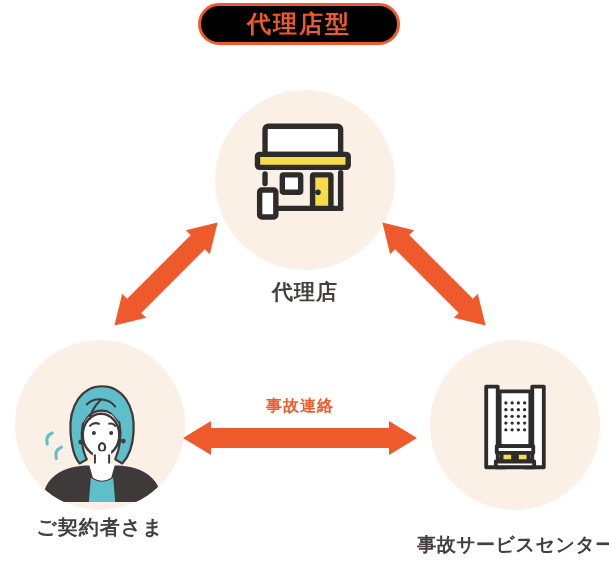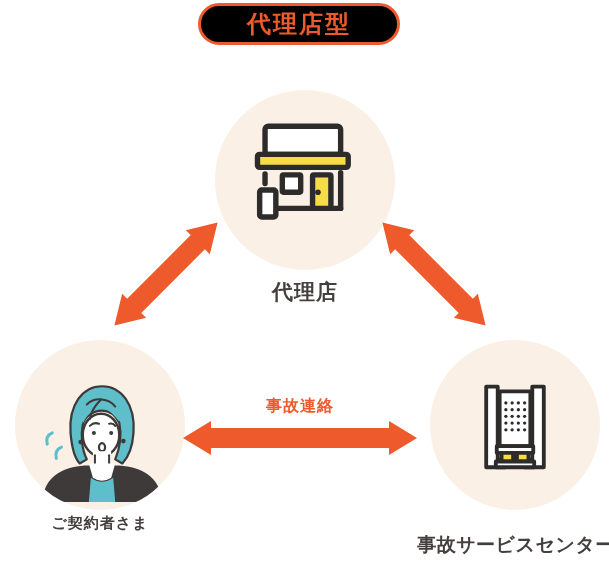--- a/index.html
+++ b/index.html
@@ -22,21 +22,21 @@
   .node{ position:absolute; background:var(--peach); border-radius:50%; overflow:hidden;
          display:flex; align-items:center; justify-content:center; }
   .node-top{ left:215px; top:90px; width:180px; height:180px; }
   .node-left{ left:15px; top:340px; width:170px; height:170px; }
   .node-right{ left:430px; top:340px; width:170px; height:170px; }
   .node-top svg{ margin-top:-8px; }
   .node-left svg{ margin-top:22px; }
   
   .node-label{ position:absolute; color:var(--dark); font-weight:bold; text-align:center; white-space:nowrap; }
   .label-agency{ left:215px; top:266px; width:180px; font-size:21px; letter-spacing:1px;margin-top:12px; }
-  .label-policyholder{ left:0px; top:514px; width:200px; font-size:15px; letter-spacing:1px; }
+  .label-policyholder{ left:0px; top:514px; width:200px; font-size:20px; letter-spacing:1px; }
   .label-service{ left:406px; top:510px; width:220px; font-size:19px; line-height:23px; letter-spacing:0.5px; }
   
   .arrow{ position:absolute; width:146px; height:36px; }
   .arrow svg{ display:block; }
   .arrow-horizontal{ left:183px; top:420px; width:234px; }
   .arrow-left-diagonal{ left:93px; top:256px; transform:rotate(-45deg); }
   .arrow-right-diagonal{ left:361px; top:256px; transform:rotate(45deg); }
   .arrow polygon{ fill:var(--orange); }
   .arrow-label{ position:absolute; color:var(--orange); font-weight:bold; font-size:16px;
                 text-align:center; width:180px; left:210px; white-space:nowrap; letter-spacing:1px;}

